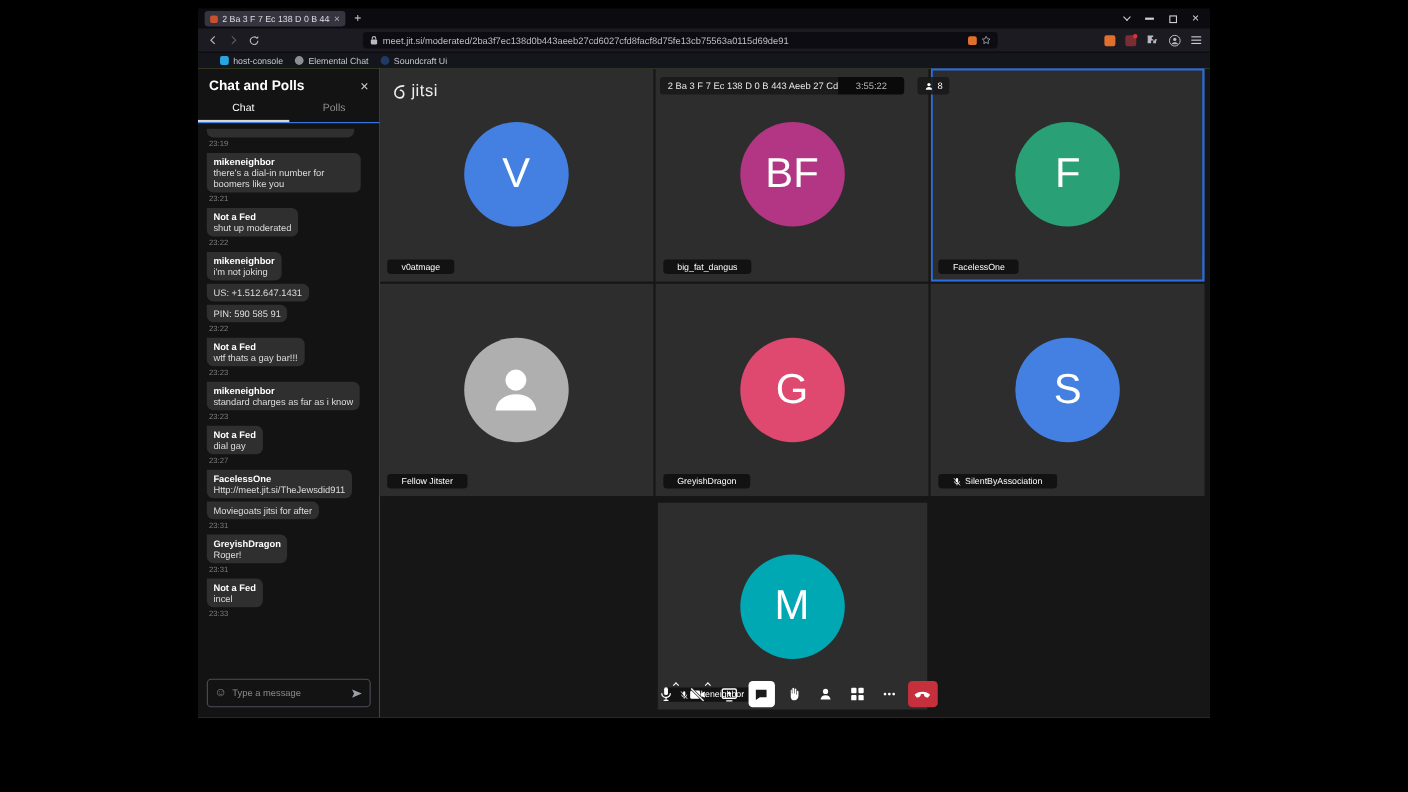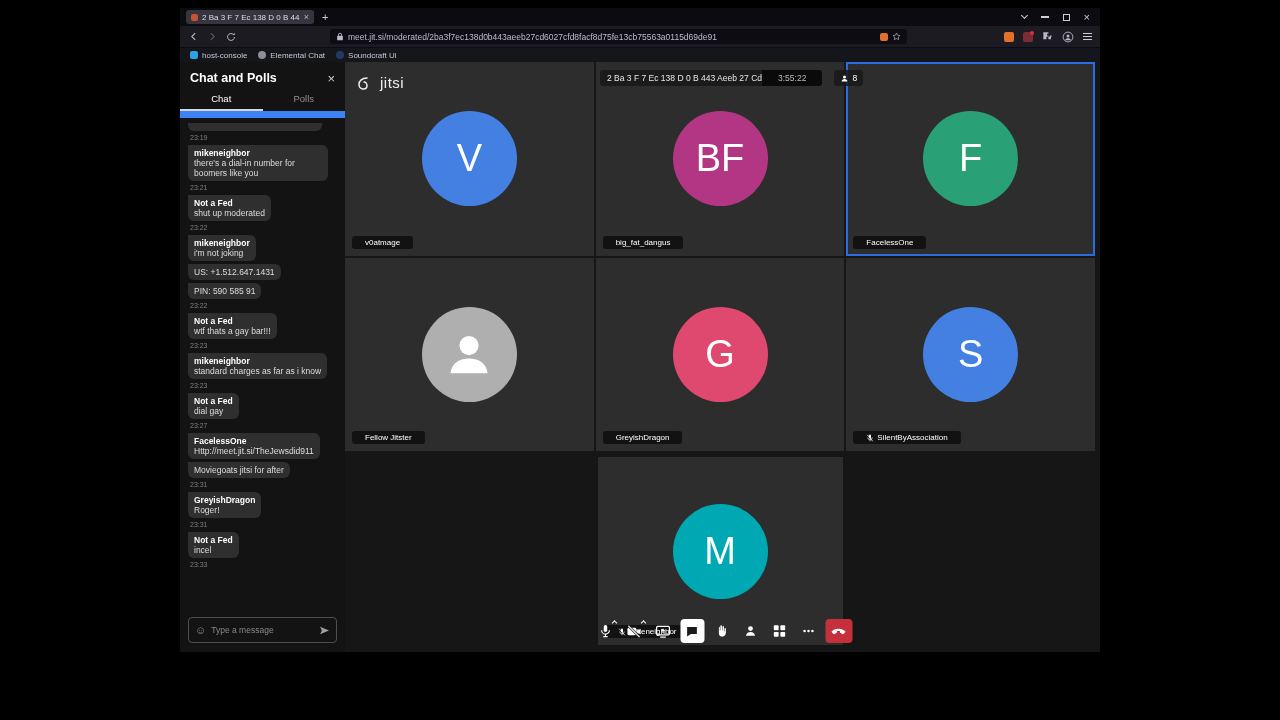--- a/index.html
+++ b/index.html
@@ -26,35 +26,35 @@
   .url-spacer{width:78px}
   .urlbar{width:577px;height:15px;background:#0c0c12;border-radius:3px;display:flex;align-items:center;gap:4px;padding:4px 6px}
   .url-text{flex:1;color:#bfbfc9;font-size:8.5px;white-space:nowrap;overflow:hidden}
   .nav-right{margin-left:auto;display:flex;align-items:center;gap:9px}
   .ext-orange{width:10px;height:10px;border-radius:2px;background:#e2702d}
   .ext-red{width:10px;height:10px;border-radius:2px;background:#7d2c35;position:relative}
   .ext-red::after{content:"";position:absolute;right:-1px;top:-1px;width:4px;height:4px;border-radius:50%;background:#e03030}
   .menu-glyph{display:flex;flex-direction:column;gap:1.5px}
   .menu-glyph i{display:block;width:9px;height:1.3px;background:#cfcfd8}
 
-  .bmbar{height:15px;background:#15151c;display:flex;align-items:center;gap:11px;padding:0 10px;flex:none;border-top:1px solid #0b0b10}
+  .bmbar{height:15px;background:#15151c;display:flex;align-items:center;gap:11px;padding:0 20px;flex:none;border-top:1px solid #0b0b10}
   .bm{display:flex;align-items:center;gap:4px;color:#c7c7d0;font-size:8px}
   .bm i{width:8px;height:8px;flex:none;border-radius:2px}
   .bmi-1{background:#2aa4e0}
   .bmi-2{background:#8e8e97;border-radius:50% !important}
   .bmi-3{background:#223a63;border-radius:50% !important}
 
   
   .content{flex:1;display:flex;min-height:0;background:#bef264}
 
   .chat-panel{width:165px;background:#131313;display:flex;flex-direction:column;flex:none;position:relative;z-index:6}
   .cp-header{display:flex;align-items:center;justify-content:space-between;padding:9px 10px 5px}
   .cp-title{color:#fff;font-weight:bold;font-size:12.5px}
   .cp-close{color:#cfcfcf;font-size:13px;line-height:1}
-  .cp-tabs{display:flex;border-bottom:7px solid #3b82f6;flex:none}
+  .cp-tabs{display:flex;border-bottom:1px solid #3b82f6;flex:none}
   .cp-tab{flex:1;text-align:center;font-size:9.5px;color:#8f8f8f;padding:3px 0 5px}
   .cp-tab.active{color:#fff;border-bottom:2px solid #d6d6d6}
   .cp-msgs{flex:1;overflow:hidden;padding:5px 8px 0}
   .time{color:#7f7f7f;font-size:7px;margin:0 0 4px 2px}
   .bubble{background:#2f2f2f;border-radius:0 6px 6px 6px;padding:3px 6px;max-width:140px;width:fit-content;margin-bottom:3px}
   .snd{color:#fff;font-weight:bold;font-size:8.5px;line-height:10px}
   .txt{color:#dedede;font-size:8.5px;line-height:10px;overflow-wrap:anywhere}
   .partial{height:8px;width:134px;background:#2f2f2f;border-radius:0 0 6px 6px;margin-bottom:3px}
   .cp-input{margin:4px 8px 9px;border:1px solid #4b4f58;border-radius:4px;height:26px;display:flex;align-items:center;padding:0 6px;gap:5px;flex:none}
   .smiley{color:#8f8f8f;font-size:11px;line-height:1}
@@ -65,21 +65,21 @@
   .vrows{position:absolute;inset:0 5px 7px 0;display:flex;flex-direction:column;gap:2px}
   .vrow{display:flex;gap:2px;flex:1;justify-content:center;min-height:0}
   .vrow .tile{flex:1}
   .vrow.r3{flex:0 0 188px;margin-top:4px}
   .vrow.r3 .tile{flex:0 0 245px}
   .tile{background:#2d2d2d;position:relative;display:flex;align-items:center;justify-content:center}
   .tile.dominant{box-shadow:inset 0 0 0 2px #2A6DE1}
   .avatar{width:95px;height:95px;border-radius:50%;display:flex;align-items:center;justify-content:center;color:#fff;font-size:38px}
   .nametag{position:absolute;left:7px;bottom:7px;background:rgba(0,0,0,.6);border-radius:3px;padding:2px 13px;color:#fff;font-size:8px;display:flex;align-items:center;gap:3px;white-space:nowrap}
 
-  .watermark{position:absolute;top:12px;left:10px;display:flex;align-items:center;gap:9px;color:#fff;z-index:4;opacity:.92}
+  .watermark{position:absolute;top:12px;left:10px;display:flex;align-items:center;gap:3px;color:#fff;z-index:4;opacity:.92}
   .wordmark{font-size:15px;letter-spacing:.5px}
 
   .subjectbar{position:absolute;top:8px;left:255px;display:flex;align-items:stretch;height:16px;font-size:8.5px;z-index:5}
   .subj-name{background:rgba(25,25,25,.85);color:#e8e8e8;display:flex;align-items:center;padding:0 7px;border-radius:3px 0 0 3px;max-width:162px;white-space:nowrap;overflow:hidden}
   .subj-timer{background:rgba(0,0,0,.78);color:#b9b9b9;display:flex;align-items:center;padding:0 16px;border-radius:0 3px 3px 0}
   .pcount{margin-left:12px;background:rgba(25,25,25,.85);border-radius:3px;display:flex;align-items:center;gap:3px;padding:0 6px;color:#fff}
 
   .toolbar{position:absolute;left:50%;bottom:9px;transform:translateX(-50%);display:flex;align-items:center;gap:5px;z-index:7}
   .tbtn{width:24px;height:24px;border-radius:4px;display:flex;align-items:center;justify-content:center;position:relative}
   .tbtn.toggled{background:#fff}

